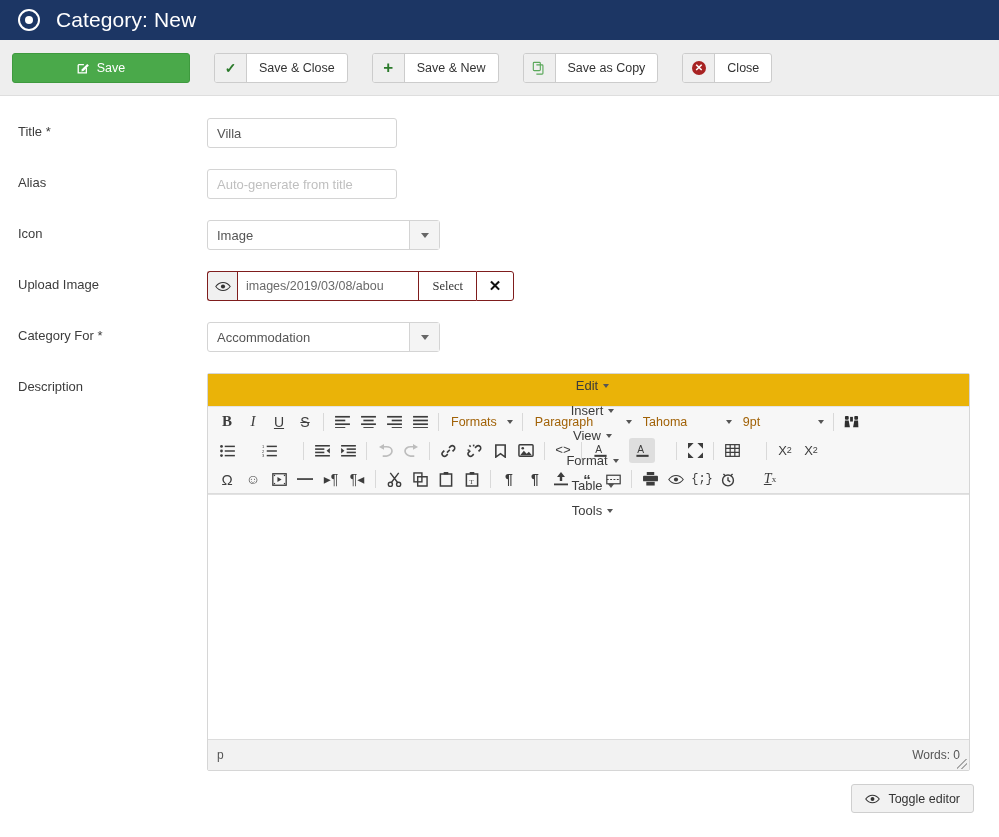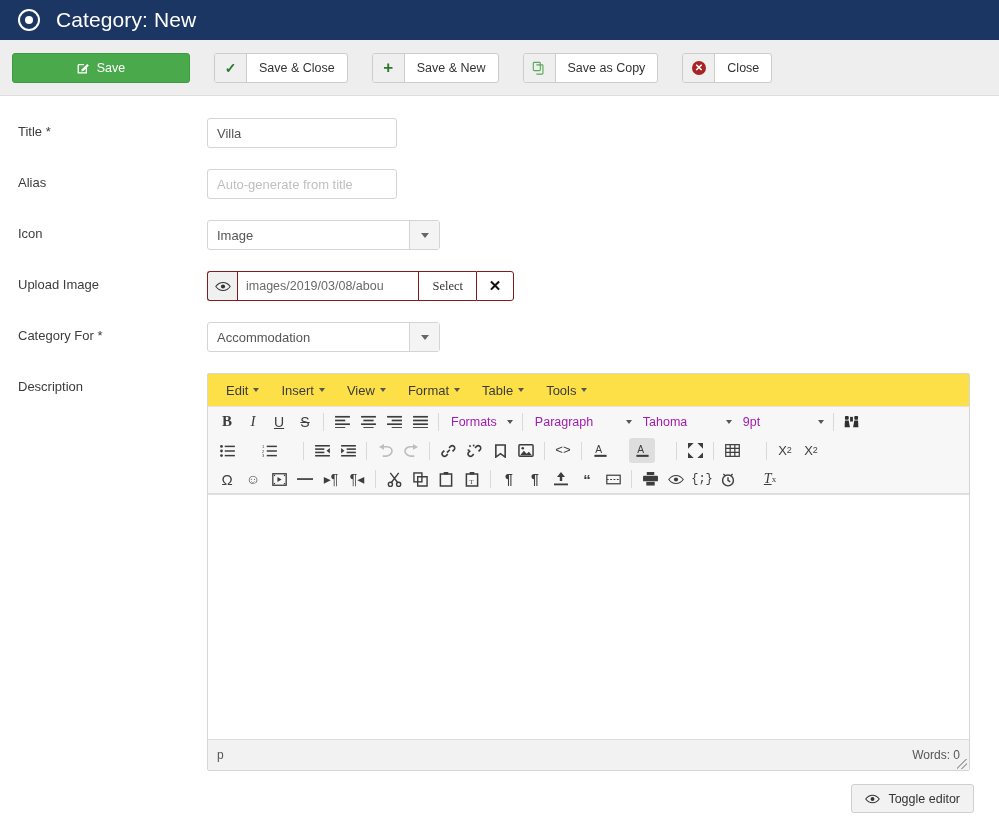--- a/index.html
+++ b/index.html
@@ -218,24 +218,25 @@
   
   .editor {
     width: 763px;
     border: 1px solid #d6d6d6;
     background: #ffffff;
     border-radius: 2px;
   }
   .mce-menubar {
     display: flex; align-items: center;
     height: 33px;
-    background: #fde047;
+    background: #eab308;
     border-bottom: 1px solid #e4e4e4;
     padding-left: 8px;
     gap: 2px;
+    flex-direction: column;
   }
   .mce-menu-item {
     display: flex; align-items: center; gap: 5px;
     padding: 4px 10px;
     font-size: 13px; color: #3b3b3b;
     border-radius: 3px;
     cursor: pointer;
   }
   .mce-menu-item .caret-sm {
     width: 0; height: 0;
@@ -271,21 +272,21 @@
   .tb-sep {
     width: 1px; height: 18px;
     background: #d9d9d9;
     margin: 0 5px;
     flex: 0 0 auto;
   }
   .tb-select {
     display: flex; align-items: center;
     height: 25px;
     padding: 0 4px 0 7px;
-    font-size: 12.5px; color: #a21caf;
+    font-size: 12.5px; color: #a16207;
     cursor: pointer;
     gap: 10px;
     flex: 0 0 auto;
     white-space: nowrap;
   }
   .tb-select .caret-sm {
     width: 0; height: 0;
     border-left: 3.5px solid transparent;
     border-right: 3.5px solid transparent;
     border-top: 4.5px solid #555;

